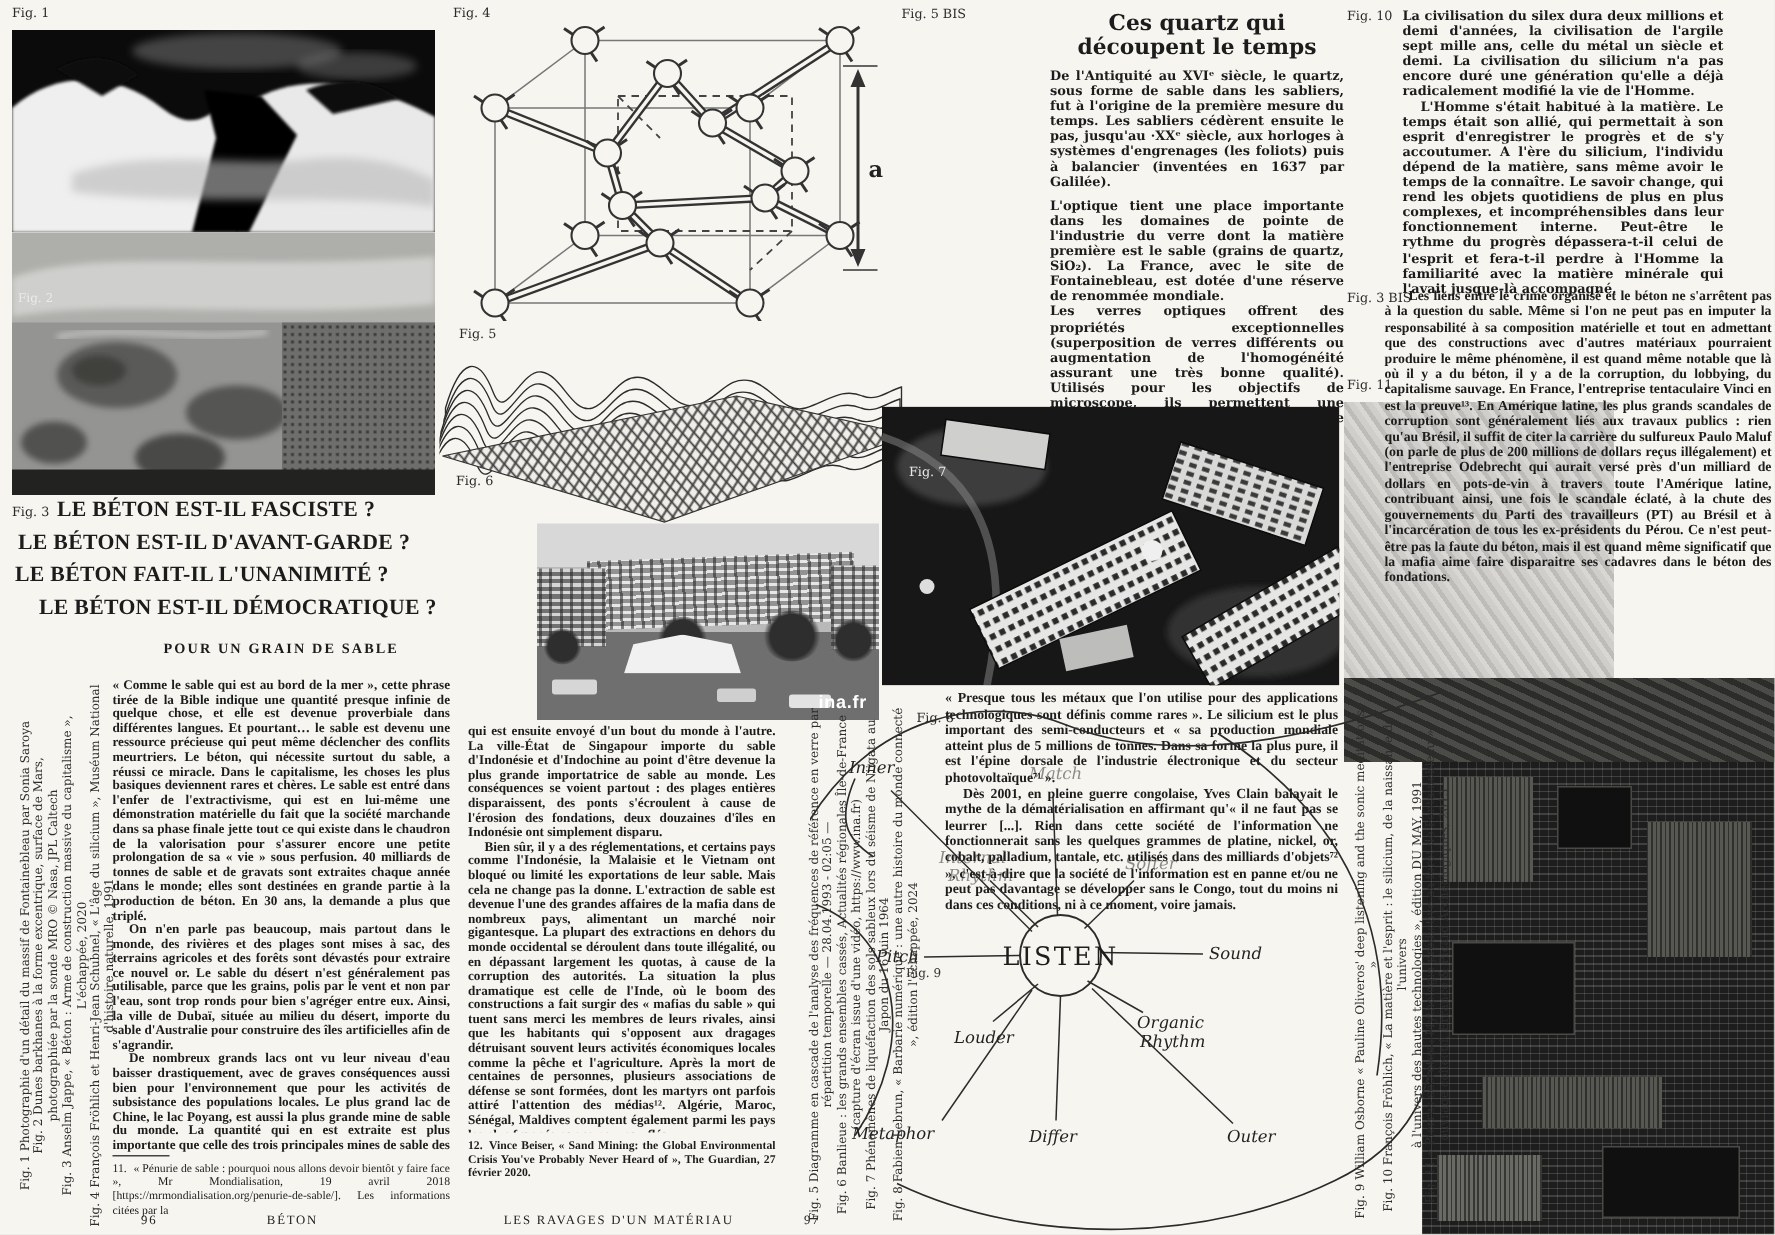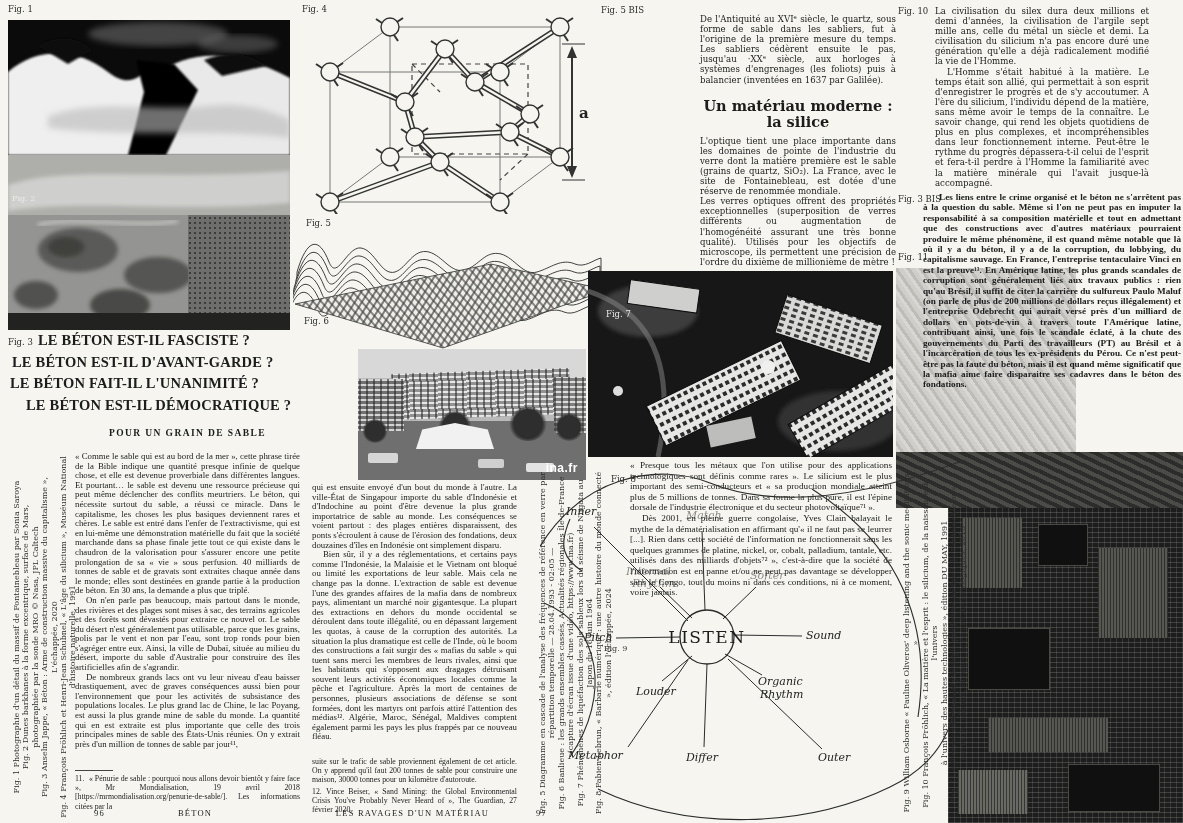--- a/index.html
+++ b/index.html
@@ -1,19 +1,19 @@
 <!DOCTYPE html>
 <html lang="fr"><head>
 <meta charset="utf-8">
 <style>
   html,body{margin:0;padding:0;background:#e8e6e0;}
   .spread{position:relative;width:1183px;height:823px;background:#f6f5f0;overflow:hidden;
           font-family:"Liberation Serif",serif;color:#1c1c1c;padding-left:18px;}
   .abs{position:absolute;}
-  p{margin:0;}
+  p{margin:0;font-weight:bold;}
   .j{text-align:justify;}
   .figlab{font-family:"DejaVu Serif",serif;font-size:8.5px;color:#2b2b2b;white-space:nowrap;}
   .body-txt{font-size:8.8px;line-height:9.6px;}
   .body-txt p.ind{text-indent:11px;}
   .book-txt{font-family:"DejaVu Serif",serif;font-size:8.6px;line-height:10.1px;}
   .fn{font-size:7.8px;line-height:9.2px;}
   .fn .num{display:inline-block;width:14px;}
   .rot{transform:rotate(-90deg);transform-origin:0 0;font-size:8px;line-height:9.4px;
        font-family:"DejaVu Serif",serif;color:#2d2d2d;text-align:center;}
   .questions{font-weight:bold;font-size:14.5px;line-height:21.5px;letter-spacing:.2px;white-space:nowrap;}
@@ -240,28 +240,27 @@
     <div class="abs" style="left:120px;top:110px;width:26px;height:9px;background:#cfcfcf;border-radius:2px;"></div>
     <div class="abs" style="left:168px;top:114px;width:28px;height:9px;background:#e2e2e2;border-radius:2px;"></div>
     <div class="ina" style="right:8px;bottom:5px;">ina.fr</div>
   </div>
 
   <div class="abs body-txt j" style="left:312px;top:483px;width:205px;height:272px;overflow:hidden;">
     <p>qui est ensuite envoyé d'un bout du monde à l'autre. La ville-État de Singapour importe du sable d'Indonésie et d'Indochine au point d'être devenue la plus grande importatrice de sable au monde. Les conséquences se voient partout : des plages entières disparaissent, des ponts s'écroulent à cause de l'érosion des fondations, deux douzaines d'îles en Indonésie ont simplement disparu.</p>
     <p class="ind">Bien sûr, il y a des réglementations, et certains pays comme l'Indonésie, la Malaisie et le Vietnam ont bloqué ou limité les exportations de leur sable. Mais cela ne change pas la donne. L'extraction de sable est devenue l'une des grandes affaires de la mafia dans de nombreux pays, alimentant un marché noir gigantesque. La plupart des extractions en dehors du monde occidental se déroulent dans toute illégalité, ou en dépassant largement les quotas, à cause de la corruption des autorités. La situation la plus dramatique est celle de l'Inde, où le boom des constructions a fait surgir des « mafias du sable » qui tuent sans merci les membres de leurs rivales, ainsi que les habitants qui s'opposent aux dragages détruisant souvent leurs activités économiques locales comme la pêche et l'agriculture. Après la mort de centaines de personnes, plusieurs associations de défense se sont formées, dont les martyrs ont parfois attiré l'attention des médias¹². Algérie, Maroc, Sénégal, Maldives comptent également parmi les pays les plus frappés par ce nouveau fléau.</p>
   </div>
   <div class="abs fn j" style="left:312px;top:757px;width:205px;">
-    <p>suite sur le trafic de sable proviennent également de cet article. On y apprend qu'il faut 200 tonnes de sable pour construire une maison, 30000 tonnes pour un kilomètre d'autoroute.</p>
     <p style="margin-top:2px;"><span class="num">12.</span><span>Vince Beiser, « Sand Mining: the Global Environmental Crisis You've Probably Never Heard of », The Guardian, 27 février 2020.</span></p>
   </div>
 
   <div class="abs figlab" style="left:601px;top:5px;">Fig. 5 BIS</div>
   <div class="abs" style="left:700px;top:8px;width:196px;">
+    <div class="qz-title">Ces quartz qui découpent le temps</div>
     <p class="book-txt j" style="margin-top:6px;">De l'Antiquité au XVIᵉ siècle, le quartz, sous forme de sable dans les sabliers, fut à l'origine de la première mesure du temps. Les sabliers cédèrent ensuite le pas, jusqu'au ·XXᵉ siècle, aux horloges à systèmes d'engrenages (les foliots) puis à balancier (inventées en 1637 par Galilée).</p>
-    <div class="qz-title" style="margin-top:13px;">Un matériau moderne : la silice</div>
     <p class="book-txt j" style="margin-top:6px;">L'optique tient une place importante dans les domaines de pointe de l'industrie du verre dont la matière première est le sable (grains de quartz, SiO₂). La France, avec le site de Fontainebleau, est dotée d'une réserve de renommée mondiale.</p>
     <p class="book-txt j">Les verres optiques offrent des propriétés exceptionnelles (superposition de verres différents ou augmentation de l'homogénéité assurant une très bonne qualité). Utilisés pour les objectifs de microscope, ils permettent une précision de l'ordre du dixième de millionième de mètre !</p>
   </div>
 
   <div class="abs photo" style="left:588px;top:271px;width:305px;height:186px;">
     <svg width="305" height="186" viewBox="0 0 305 186">
       <defs>
         <pattern id="win" width="7" height="9" patternUnits="userSpaceOnUse">
           <rect width="7" height="9" fill="#e6e6e4"></rect>
             <rect x="1" y="2" width="4" height="4" fill="#2a2a2a"></rect>

